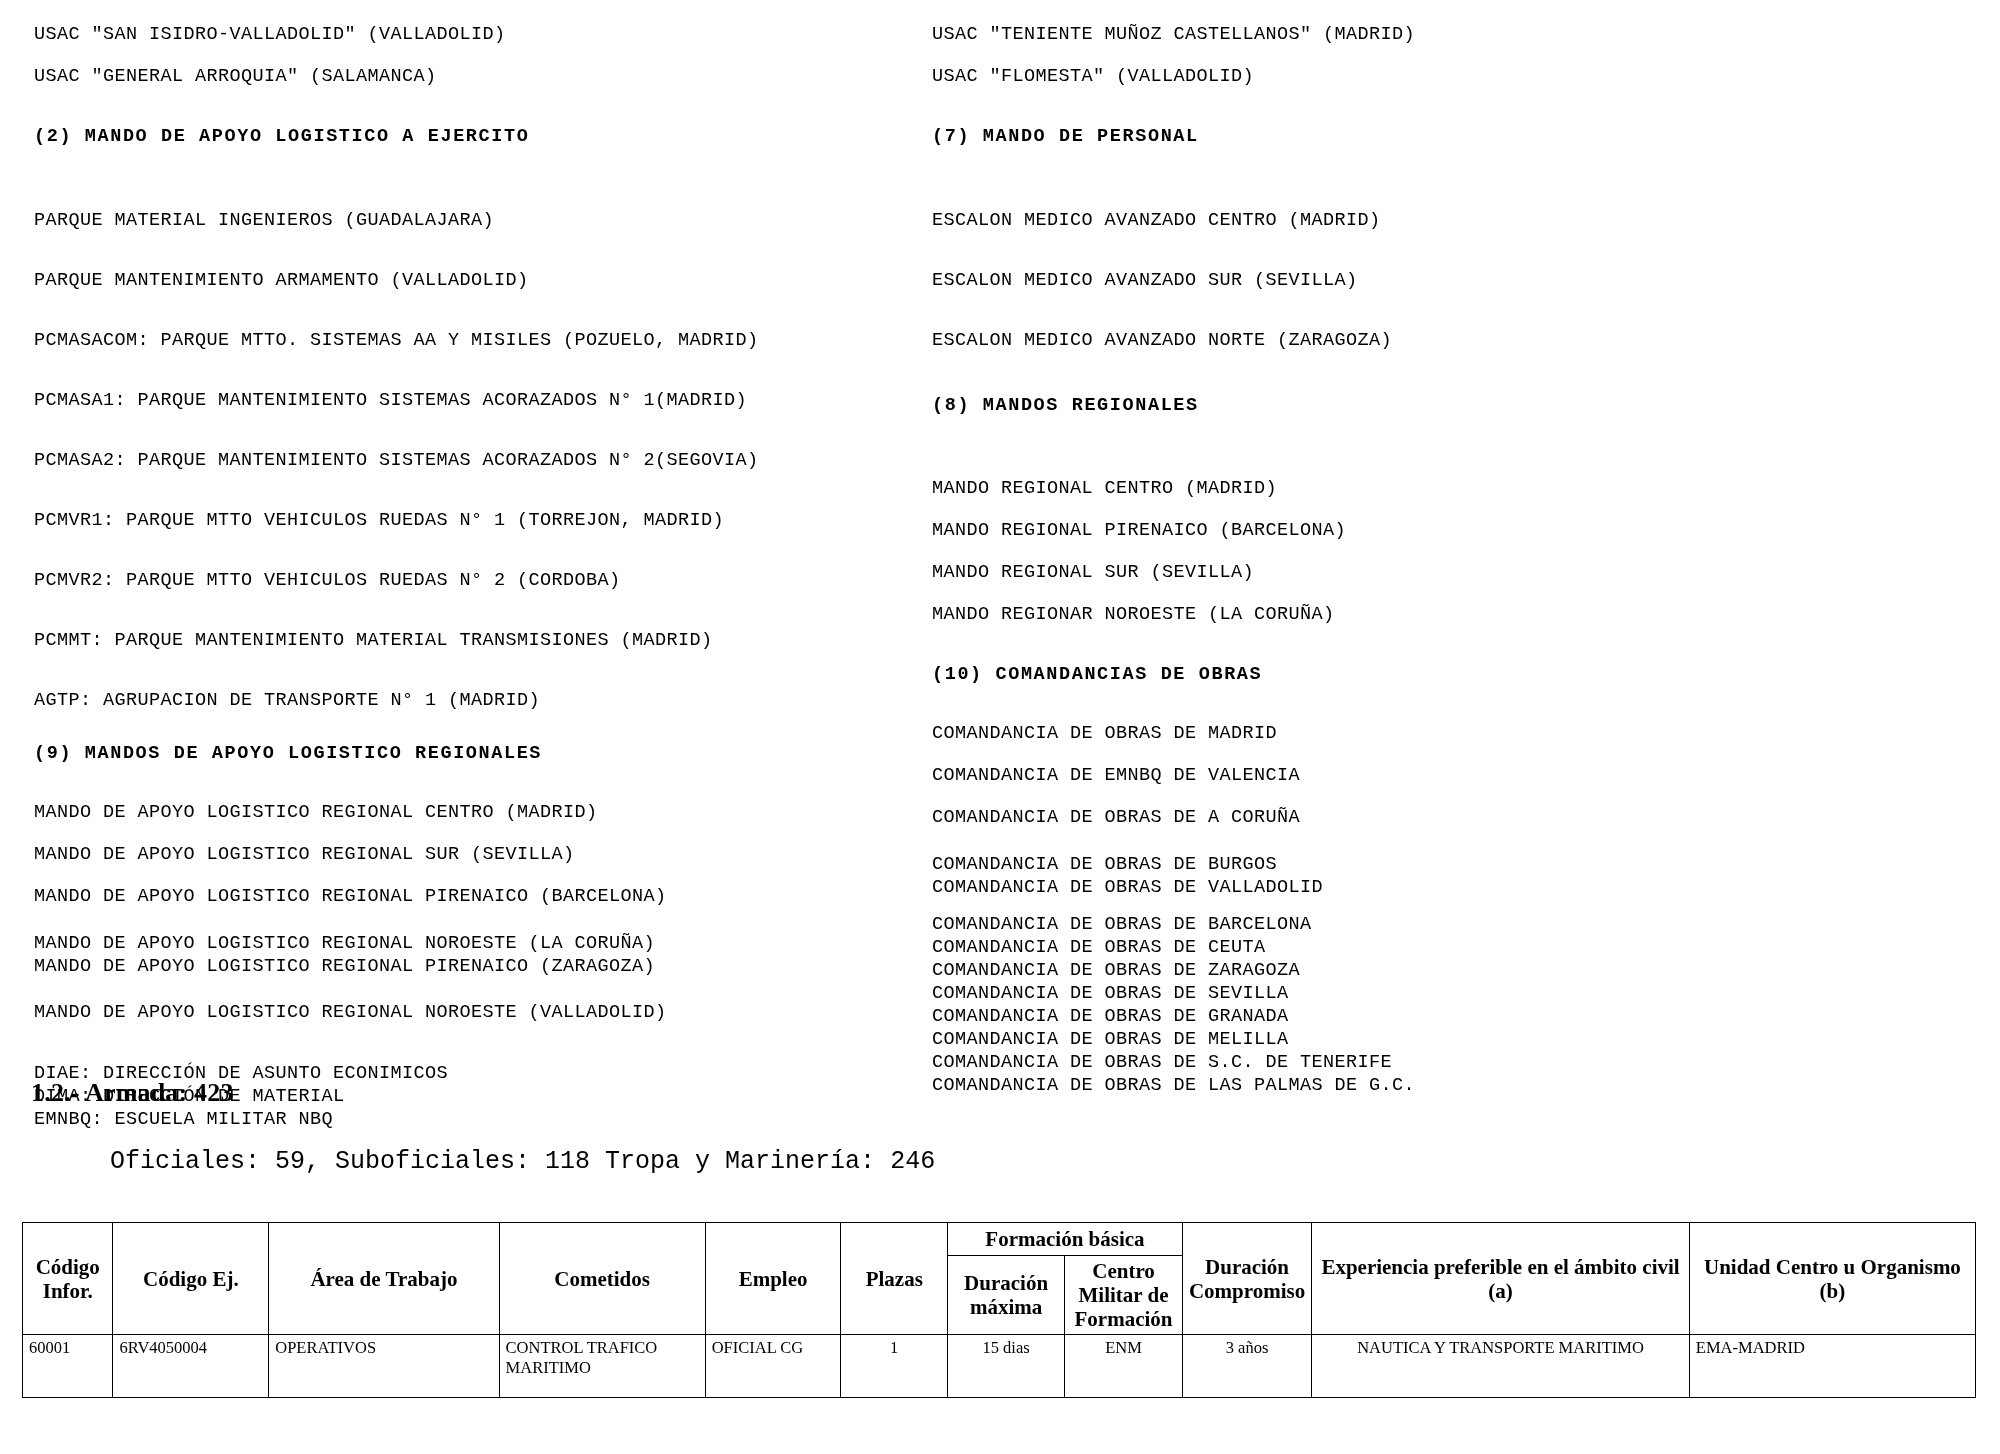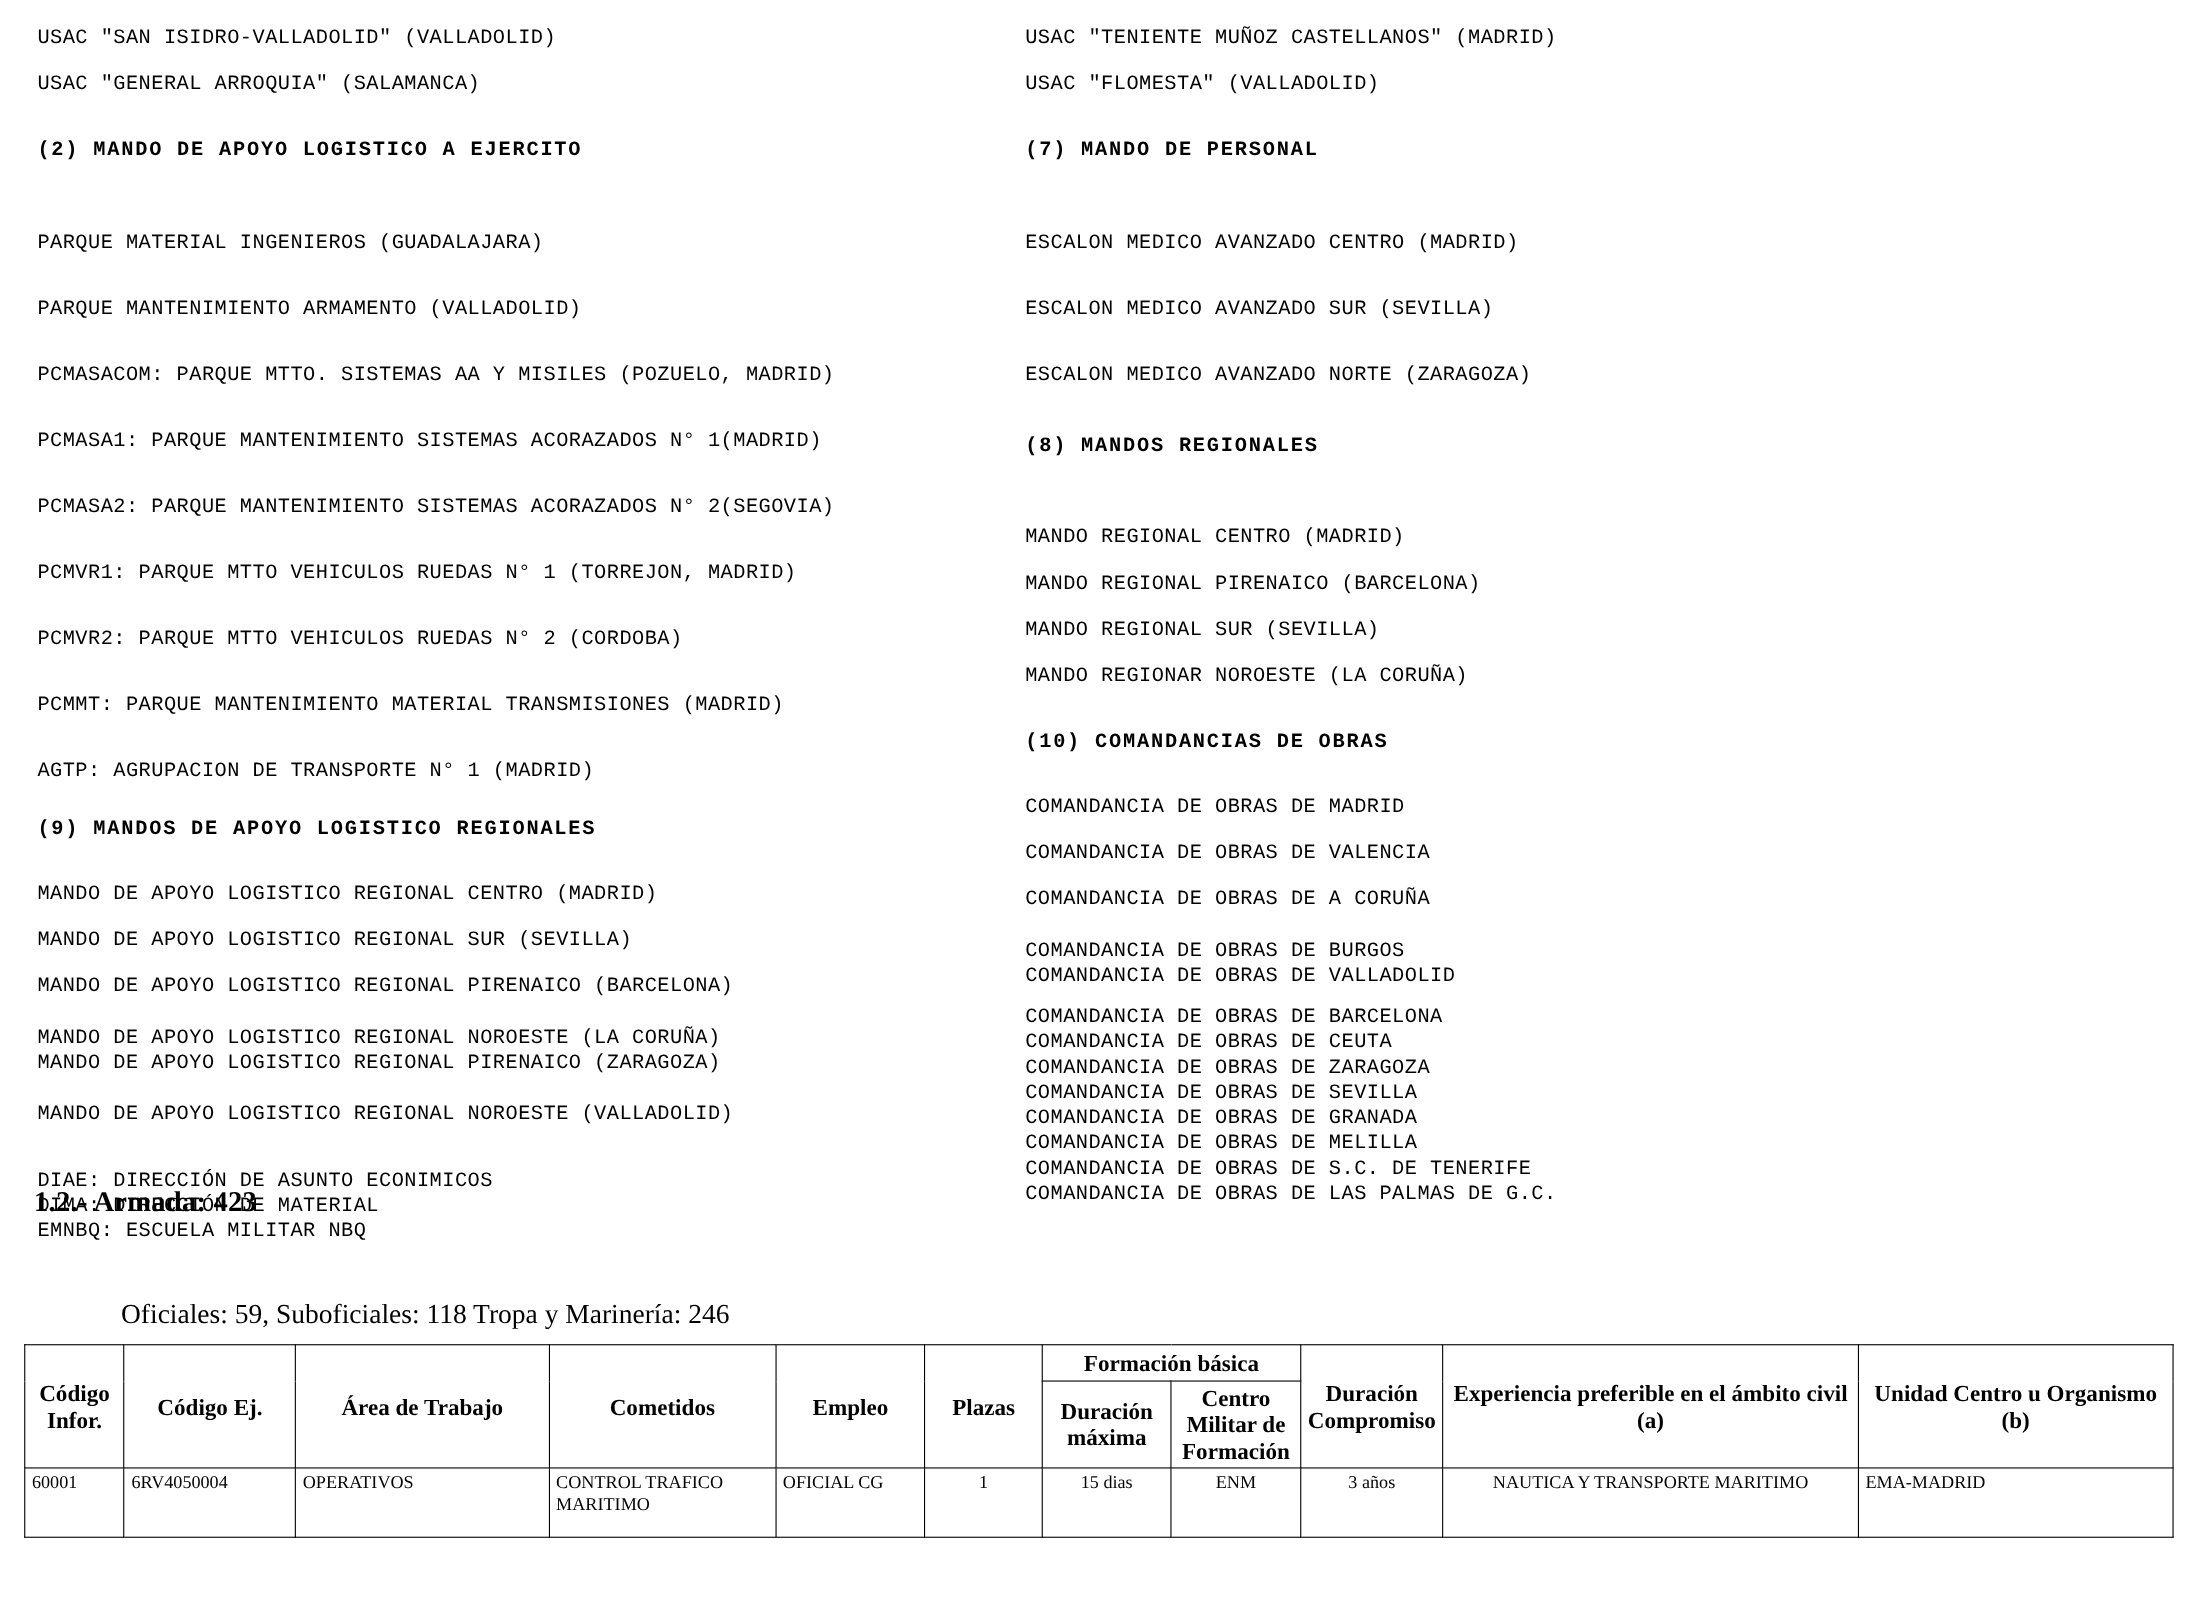--- a/index.html
+++ b/index.html
@@ -69,22 +69,22 @@
     left: 31px;
     top: 1078px;
     font-family: Liberation Serif, serif;
     font-weight: bold;
     font-size: 26px;
     letter-spacing: 0.2px;
   }
   .subtitle {
     position: absolute;
     left: 110px;
-    top: 1182px;
-    font-family: Liberation Serif, serif;
+    top: 1147px;
+    font-family: Liberation Mono, monospace;
     font-size: 25px;
   }
 
   table.grid {
     position: absolute;
     left: 22px;
     top: 1222px;
     width: 1954px;
     border-collapse: collapse;
     font-family: "Liberation Serif", serif;
@@ -174,21 +174,21 @@
       <div class="mono">MANDO REGIONAL CENTRO (MADRID)</div>
       <div class="mono">MANDO REGIONAL PIRENAICO (BARCELONA)</div>
       <div class="mono">MANDO REGIONAL SUR (SEVILLA)</div>
       <div class="mono">MANDO REGIONAR NOROESTE (LA CORUÑA)</div>
 
       <div class="gap-m"></div>
       <div class="head">(10) COMANDANCIAS DE OBRAS</div>
       <div class="gap-m"></div>
 
       <div class="mono">COMANDANCIA DE OBRAS DE MADRID</div>
-      <div class="mono">COMANDANCIA DE OBRAS DE VALENCIA</div>
+      <div class="mono">COMANDANCIA DE EMNBQ DE VALENCIA</div>
       <div class="mono">COMANDANCIA DE OBRAS DE A CORUÑA</div>
 
       <div class="gap-s"></div>
       <div class="mono tight">COMANDANCIA DE OBRAS DE BURGOS</div>
       <div class="mono tight">COMANDANCIA DE OBRAS DE VALLADOLID</div>
       <div class="gap-s"></div>
 
       <div class="mono tight">COMANDANCIA DE OBRAS DE BARCELONA</div>
       <div class="mono tight">COMANDANCIA DE OBRAS DE CEUTA</div>
       <div class="mono tight">COMANDANCIA DE OBRAS DE ZARAGOZA</div>

